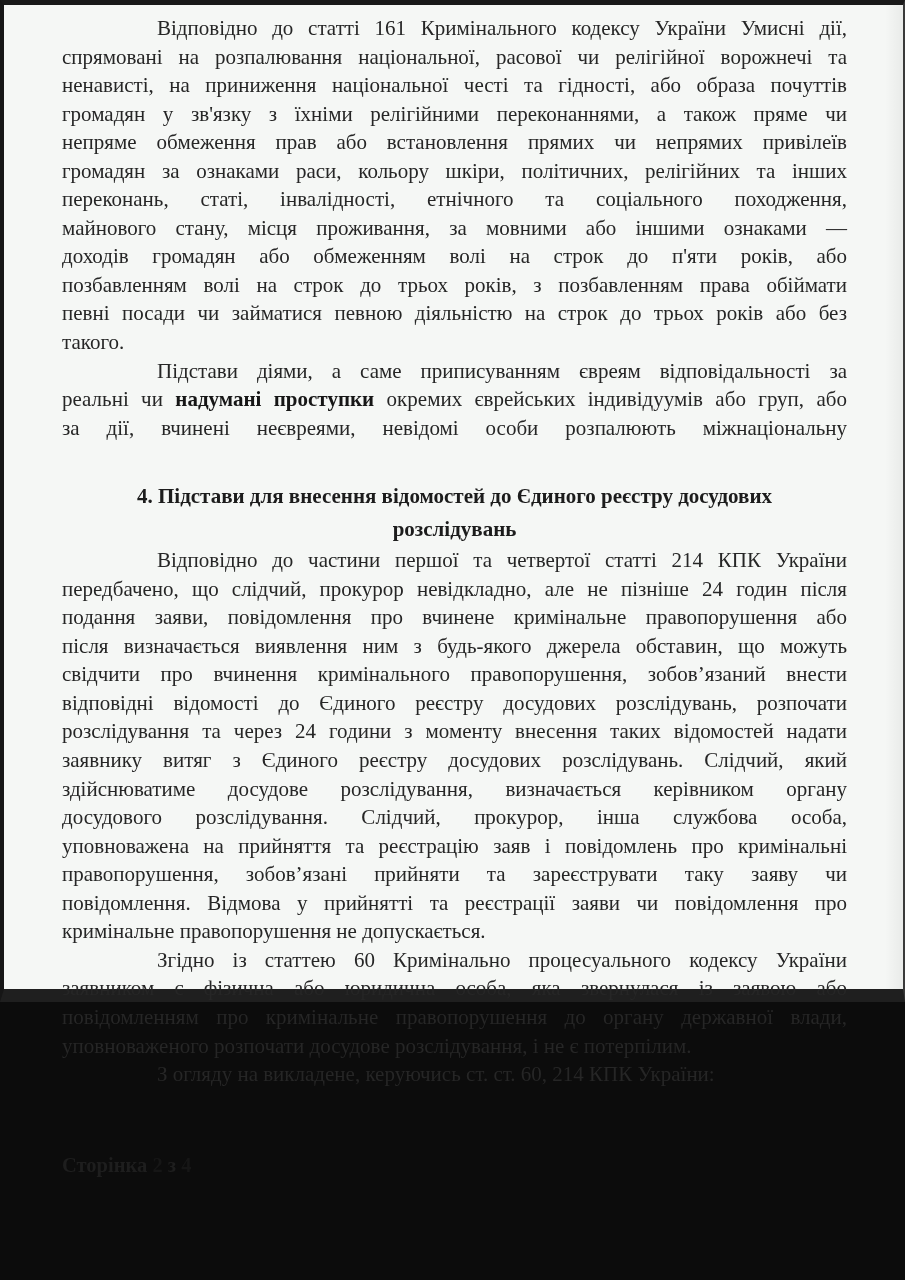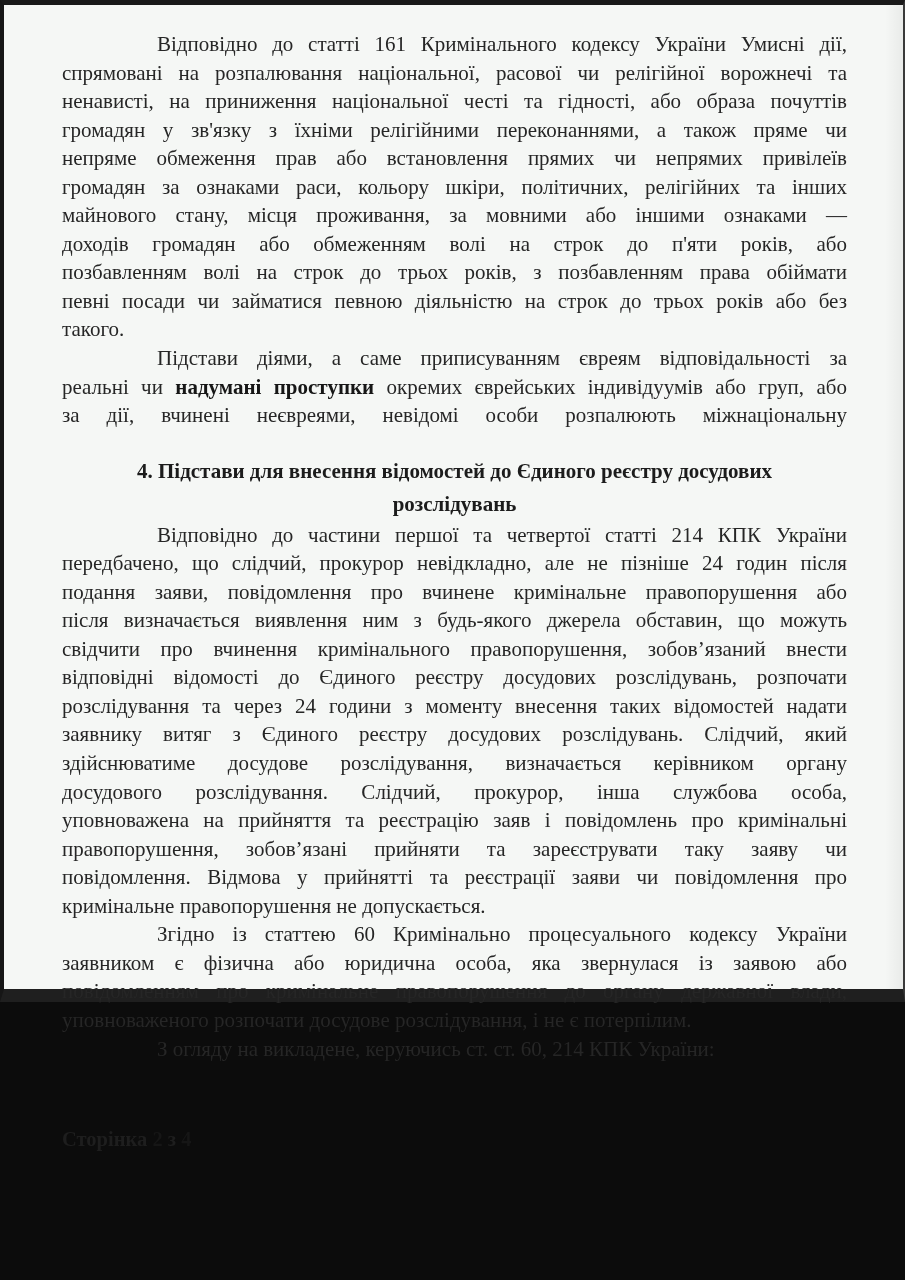--- a/index.html
+++ b/index.html
@@ -12,21 +12,21 @@
   }
   .page {
     box-sizing: border-box;
     width: 905px;
     height: 1002px;
     background: #f5f7f5;
     border-top: 5px solid #191919;
     border-left: 4px solid #161616;
     border-right: 2px solid #3a3a3a;
     border-bottom: 13px solid #1f1f1f;
-    padding: 25px 56px 0 58px;
+    padding: 9px 56px 0 58px;
     font-family: "Liberation Serif", "DejaVu Serif", serif;
     font-size: 21px;
     line-height: 28.55px;
     color: #262626;
     position: relative;
   }
   
   .page::after {
     content: "";
     position: absolute;
@@ -39,21 +39,21 @@
     text-align: justify;
     text-align-last: justify;
   }
   .line.last {
     text-align-last: left;
   }
   .paragraph .line.first {
     text-indent: 95px;
   }
   .heading {
-    margin-top: 25px;
+    margin-top: 38px;
     line-height: 33px;
     font-weight: 700;
     color: #1c1c1c;
   }
   .heading .line,
   .heading .line.last {
     text-align: center;
     text-align-last: center;
     text-indent: 0;
   }
@@ -71,20 +71,21 @@
 
 <div class="page">
   <div>
       <div class="paragraph">
         <div class="line first">Відповідно до статті 161 Кримінального кодексу України Умисні дії,</div>
         <div class="line">спрямовані на розпалювання національної, расової чи релігійної ворожнечі та</div>
         <div class="line">ненависті, на приниження національної честі та гідності, або образа почуттів</div>
         <div class="line">громадян у зв'язку з їхніми релігійними переконаннями, а також пряме чи</div>
         <div class="line">непряме обмеження прав або встановлення прямих чи непрямих привілеїв</div>
         <div class="line">громадян за ознаками раси, кольору шкіри, політичних, релігійних та інших</div>
+        <div class="line">переконань, статі, інвалідності, етнічного та соціального походження,</div>
         <div class="line">майнового стану, місця проживання, за мовними або іншими ознаками —</div>
         <div class="line">доходів громадян або обмеженням волі на строк до п'яти років, або</div>
         <div class="line">позбавленням волі на строк до трьох років, з позбавленням права обіймати</div>
         <div class="line">певні посади чи займатися певною діяльністю на строк до трьох років або без</div>
         <div class="line last">такого.</div>
       </div>
       <div class="paragraph">
         <div class="line first">Підстави діями, а саме приписуванням євреям відповідальності за</div>
         <div class="line">реальні чи <b>надумані проступки</b> окремих єврейських індивідуумів або груп, або</div>
         <div class="line">за дії, вчинені неєвреями, невідомі особи розпалюють міжнаціональну</div>

